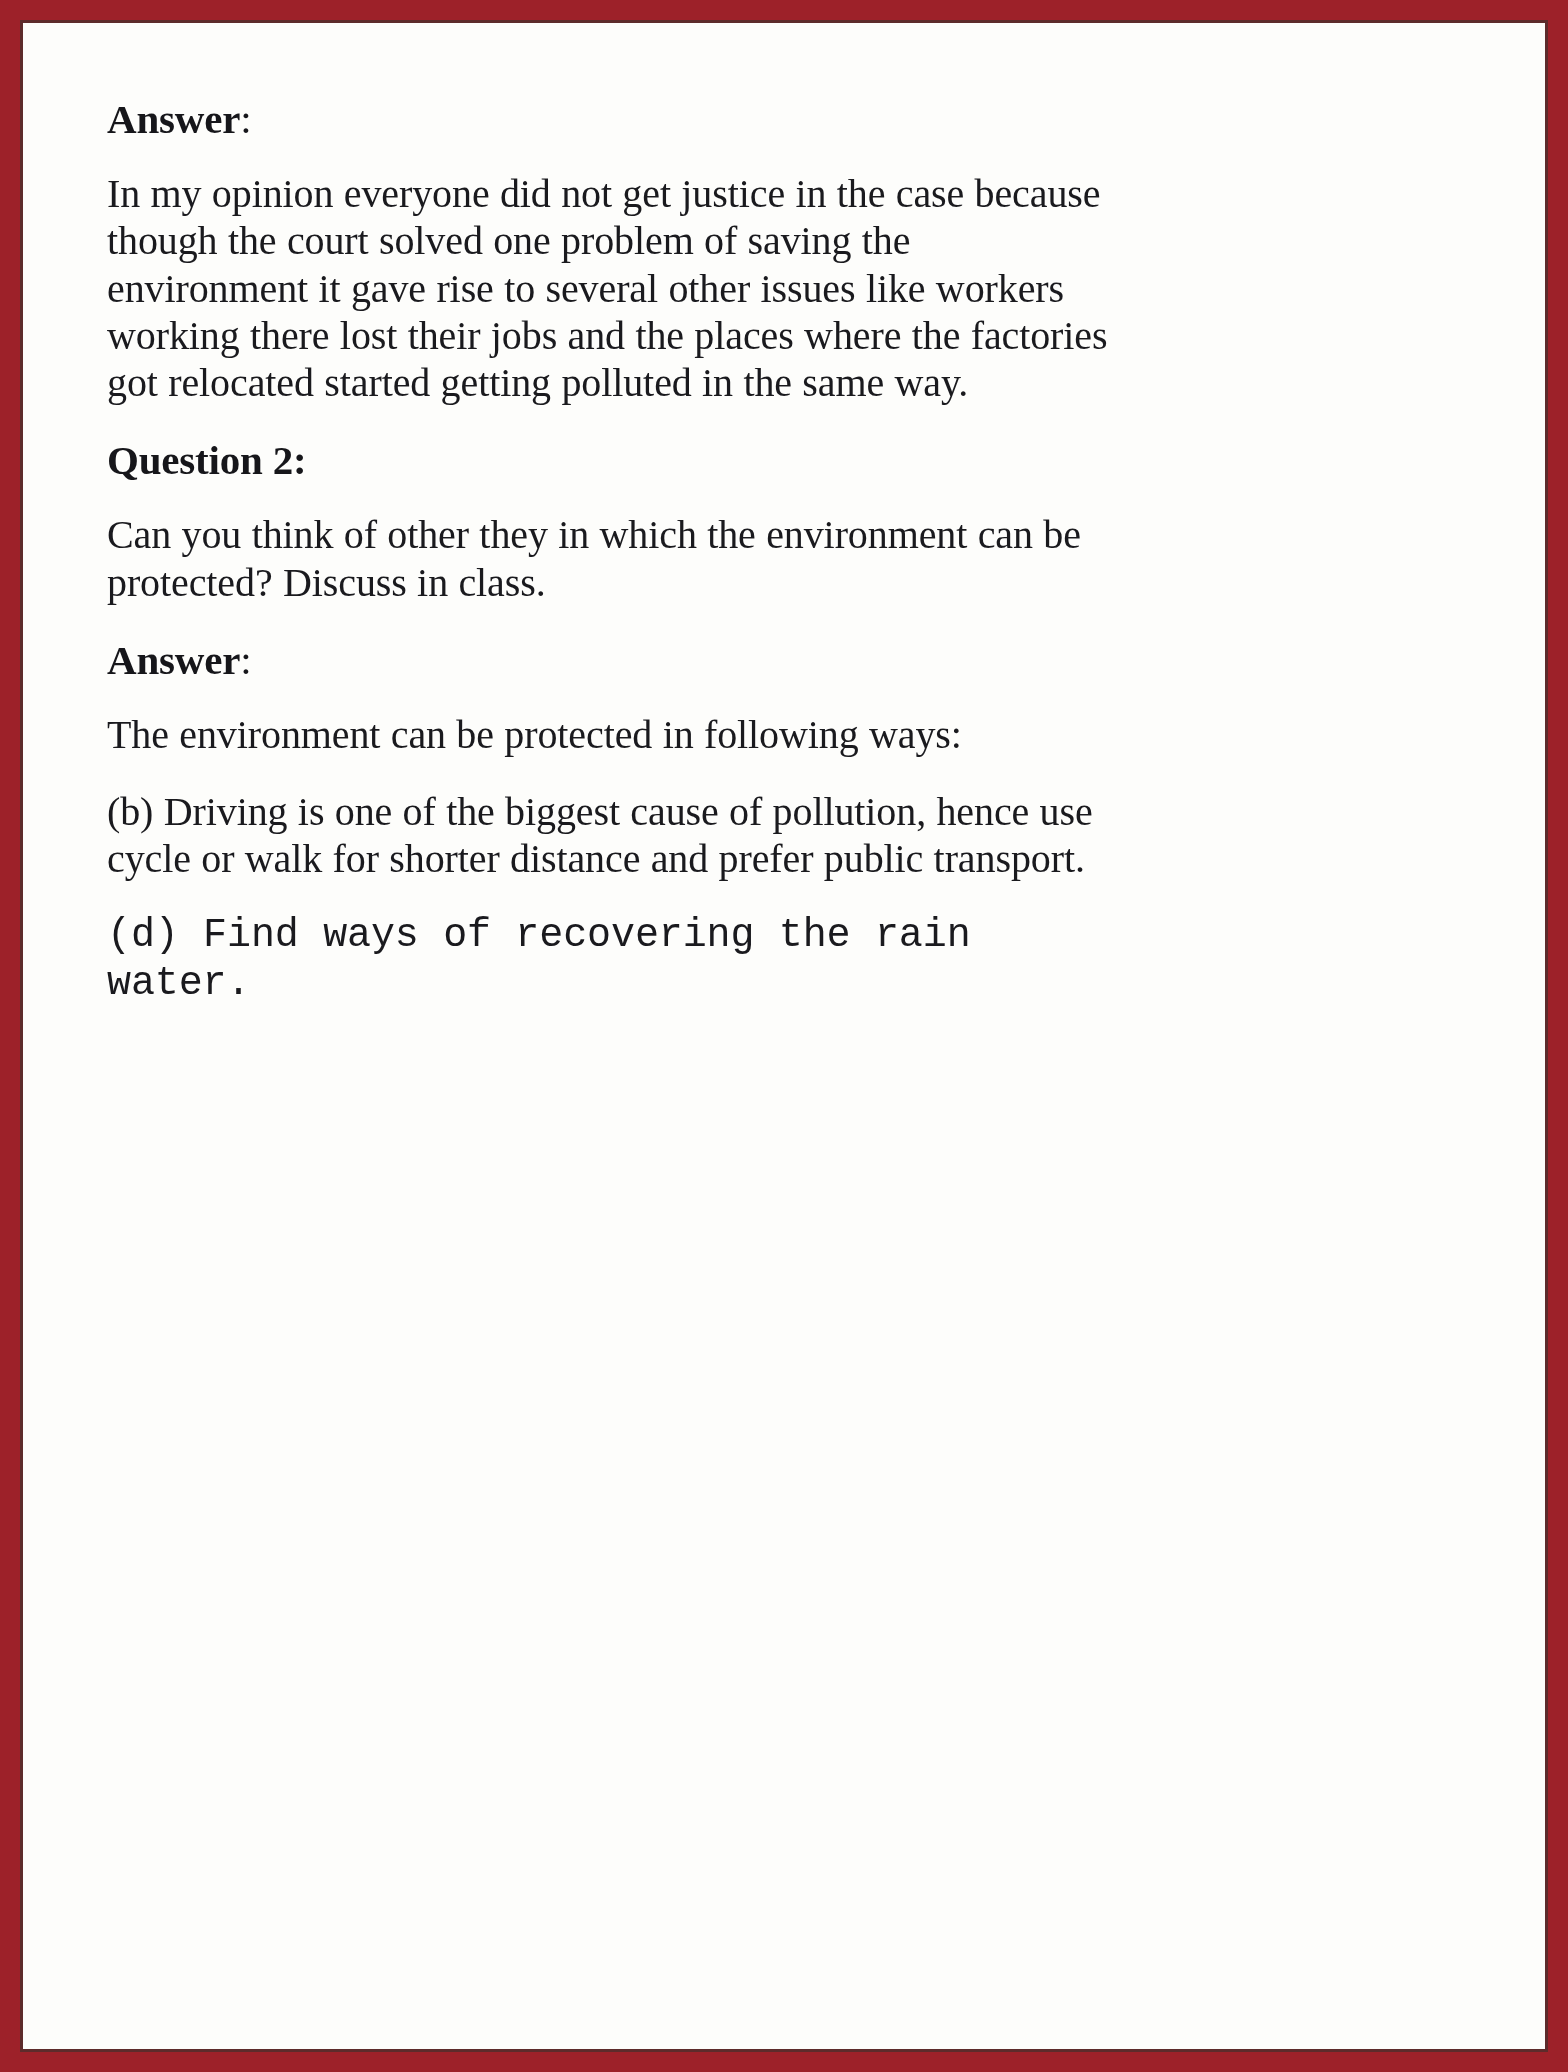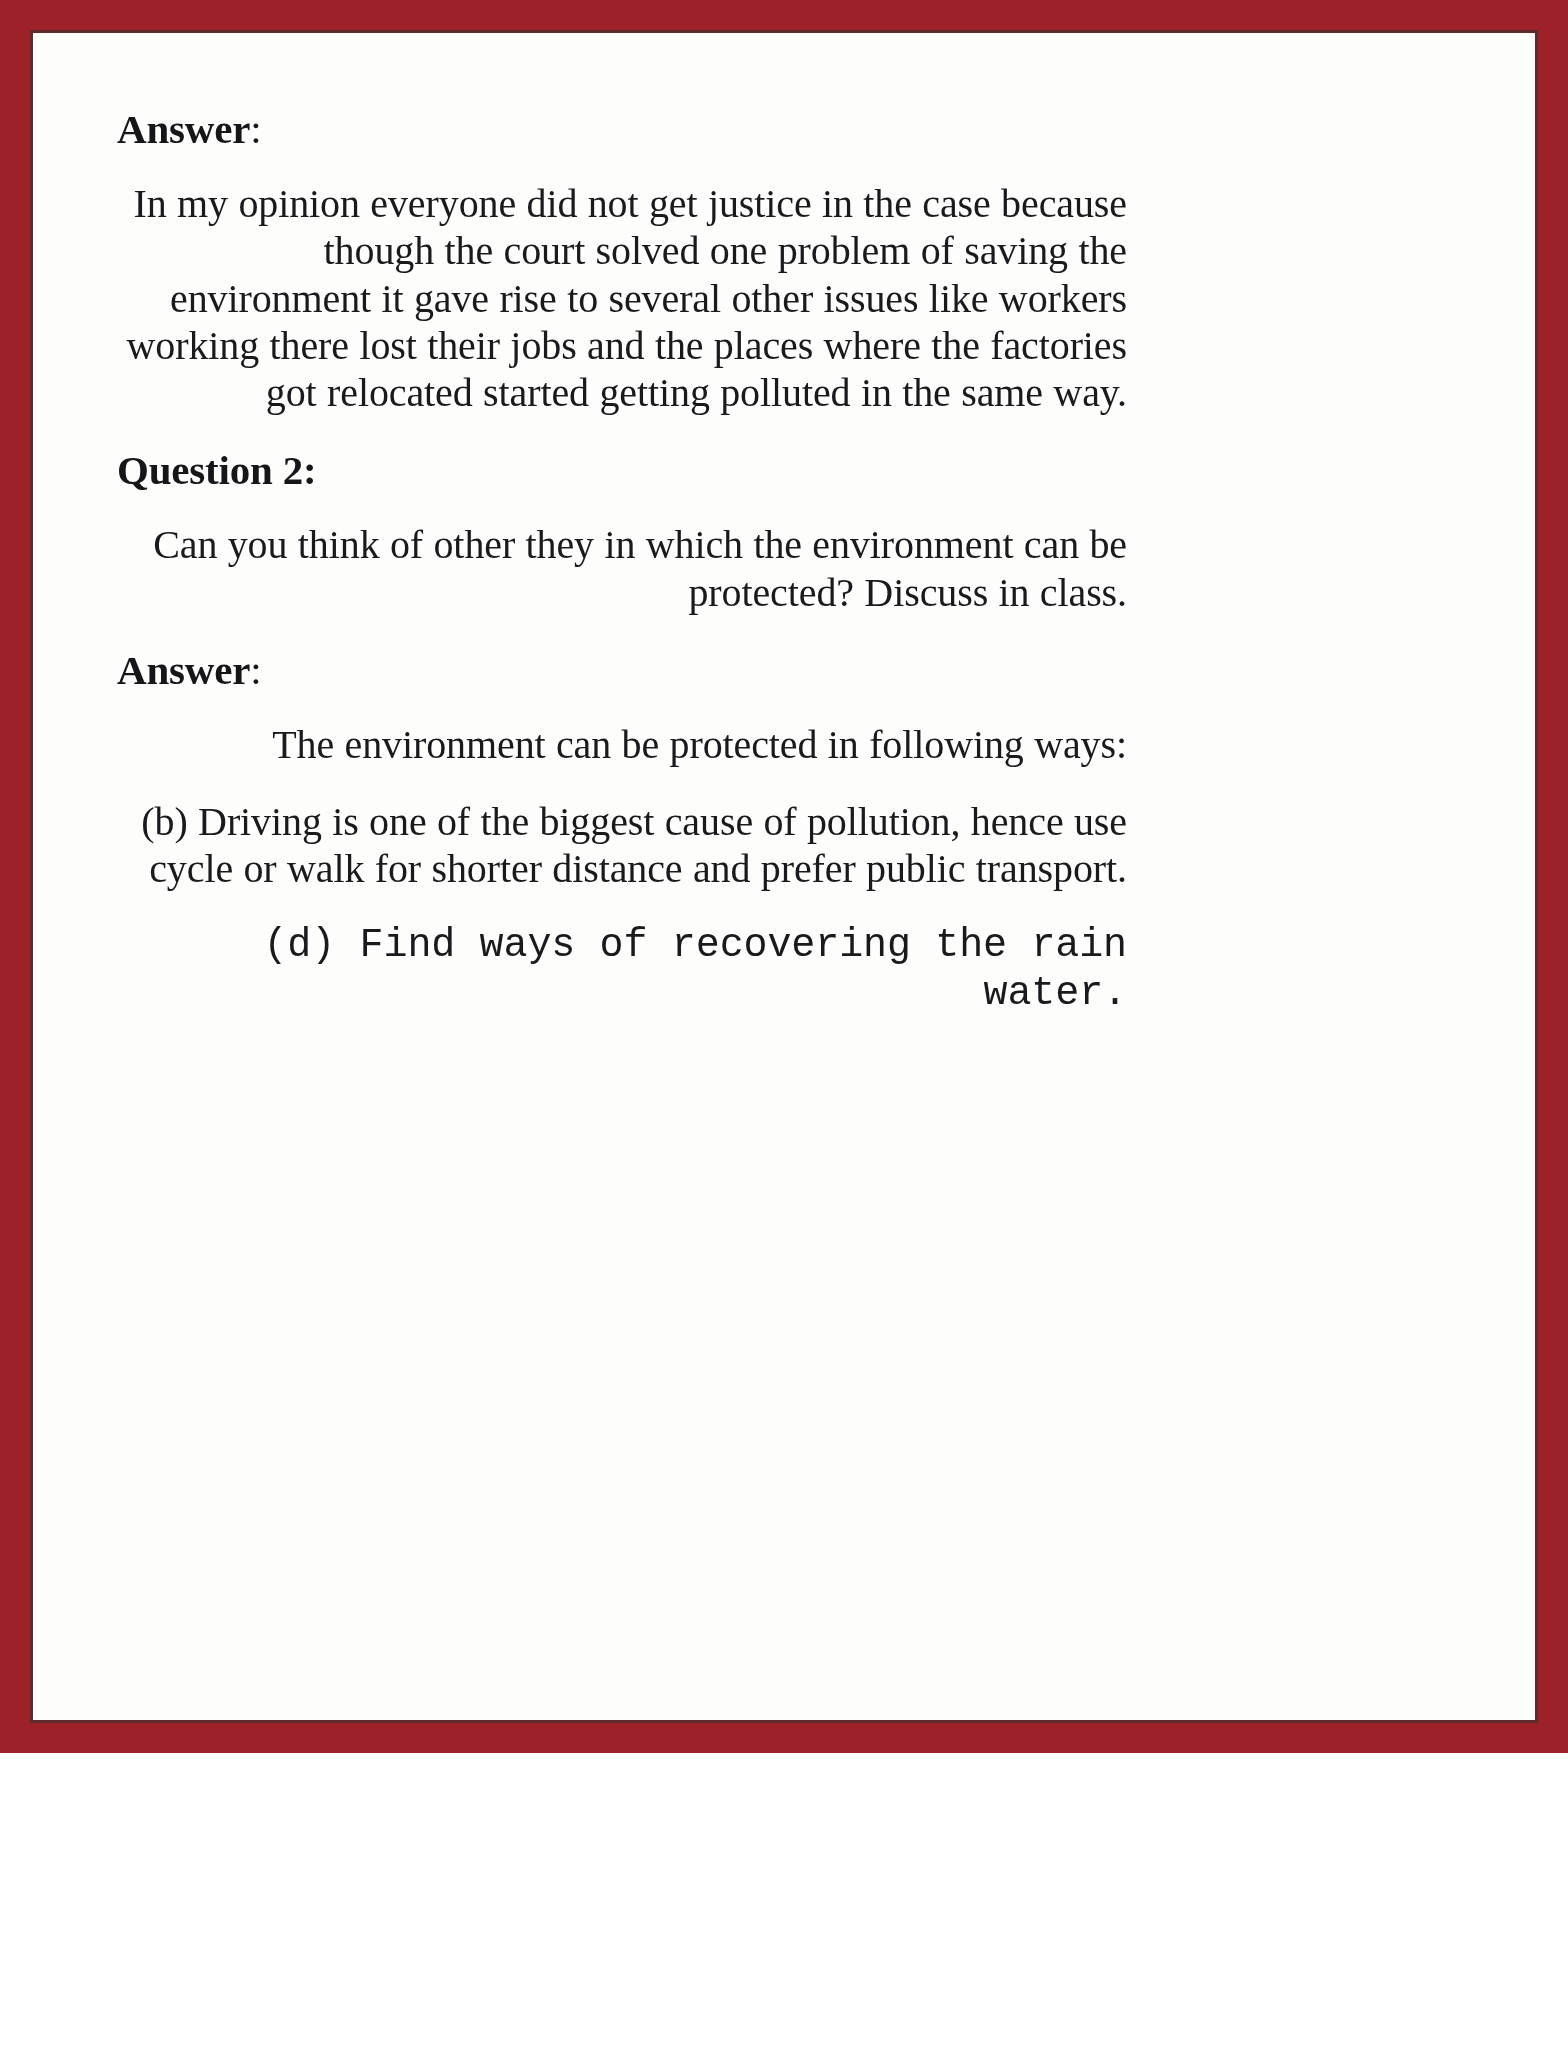--- a/index.html
+++ b/index.html
@@ -10,23 +10,23 @@
   body {
     width: 1568px;
     height: 2072px;
     font-family: "Liberation Serif", "DejaVu Serif", serif;
   }
 
   
   .page-frame {
     box-sizing: border-box;
     width: 1568px;
-    height: 1753px;
+    height: 2072px;
     background: #9d2129;
-    padding: 30px;
+    padding: 20px;
   }
   .page-frame-inner {
     box-sizing: border-box;
     width: 100%;
     height: 100%;
     border: 3px solid #5d2b2b;
     background: #fdfdfb;
     padding: 0;
     position: relative;
     overflow: hidden;
@@ -51,21 +51,21 @@
   }
   .heading .hcolon {
     font-weight: normal;
   }
 
   .para {
     font-size: 40px;
     line-height: 1.18;
     color: #1a1a1e;
     margin: 0 0 30px 0;
-    text-align: right;
+    text-align: left;
     letter-spacing: -0.1px;
     word-spacing: 0.5px;
   }
 
   .para:last-child { margin-bottom: 0; font-family: Liberation Mono, monospace; }
 </style>
 </head>
 <body>
 
 <div class="page-frame">

